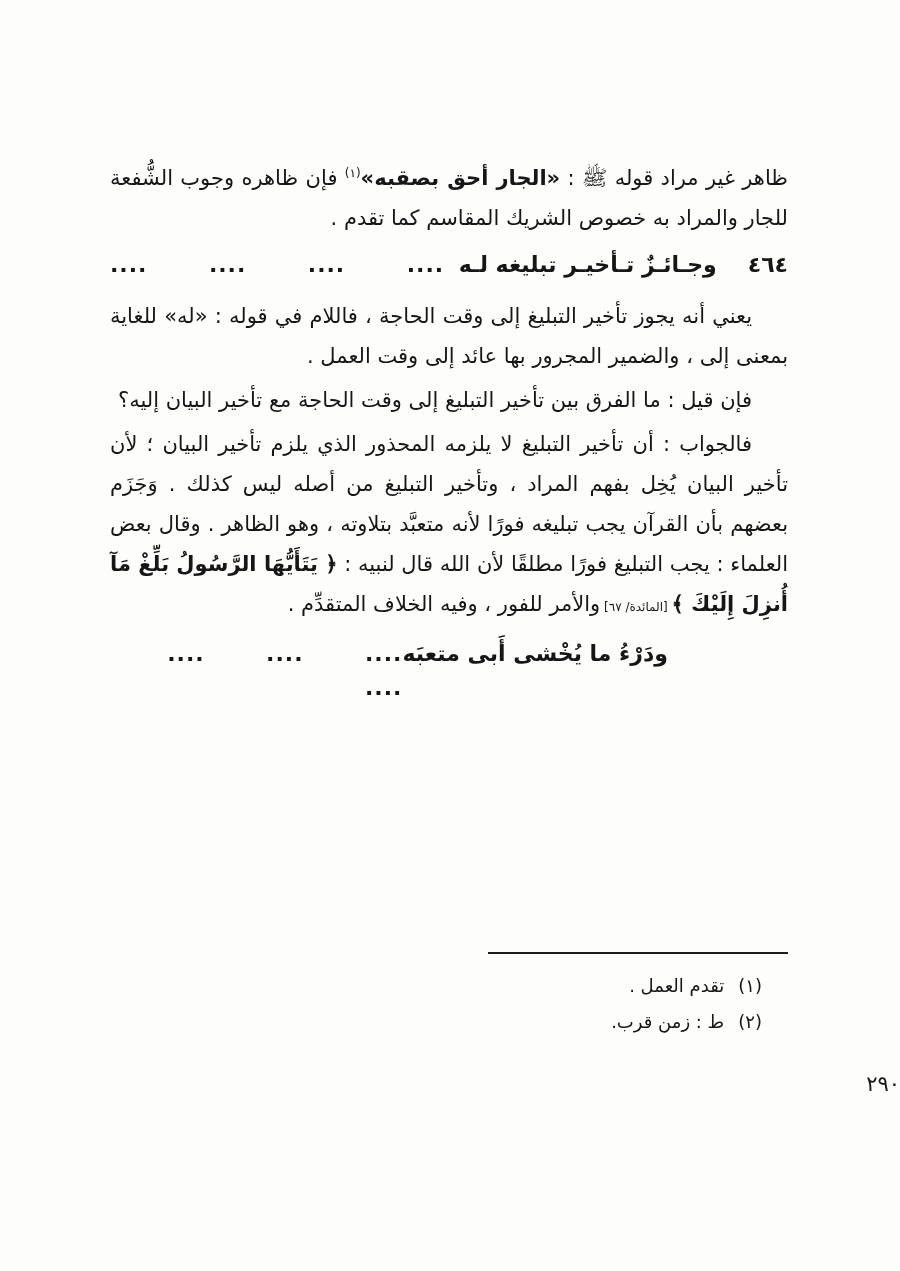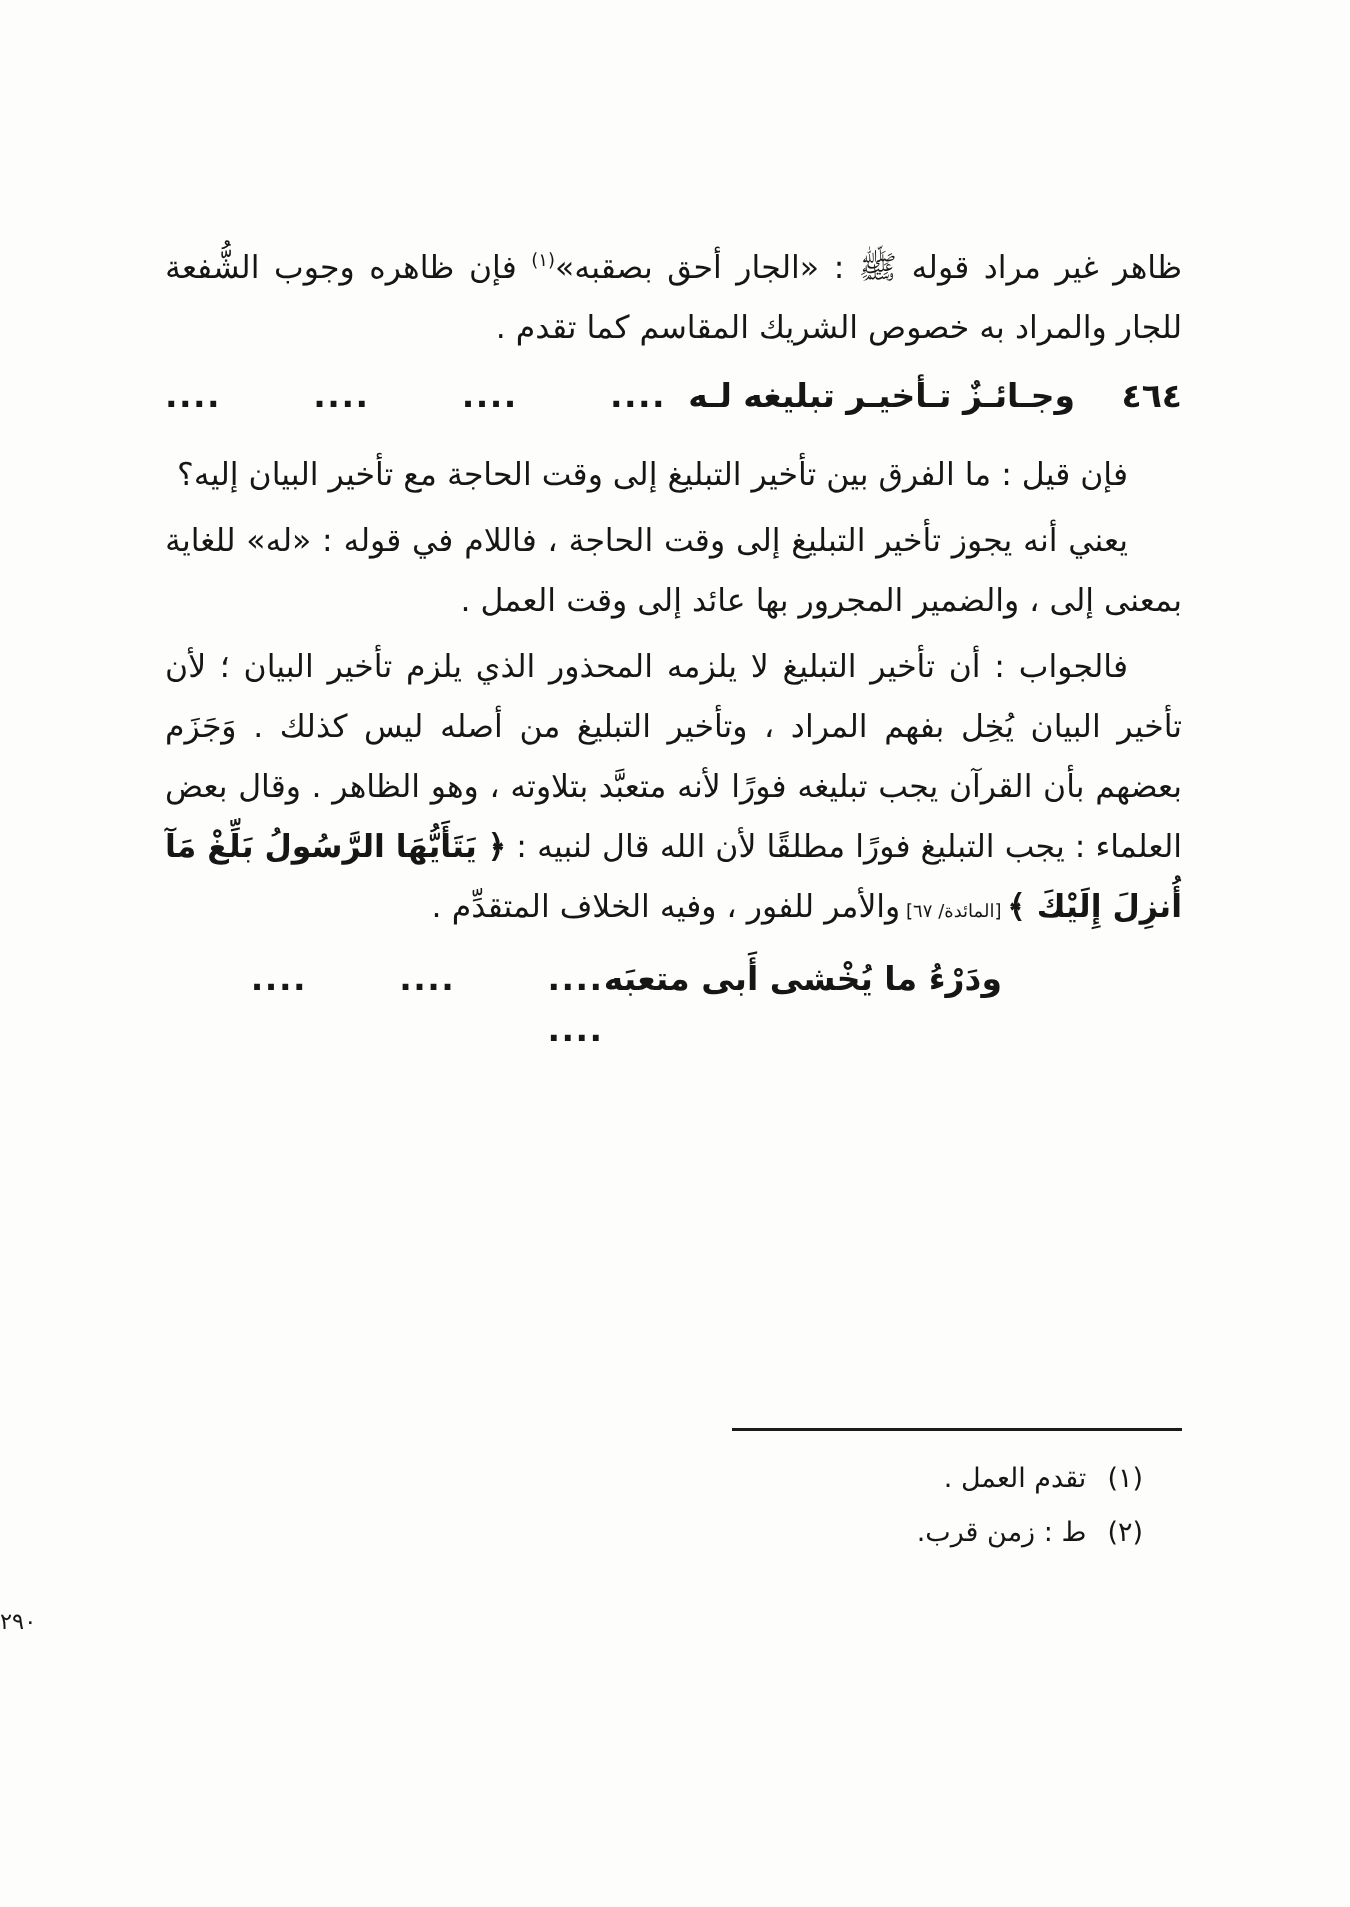--- a/index.html
+++ b/index.html
@@ -24,21 +24,21 @@
     right: 112px;
     width: 678px;
   }
   p.para {
     margin: 0 0 4px 0;
     font-size: 21px;
     line-height: 40px;
     text-align: justify;
   }
   p.para.indent { text-indent: 36px; }
-  .bold { font-weight: normal; }
+  .bold { font-weight: bold; }
   .quran { font-weight: bold; }
   .ayah-ref { font-size: 12px; }
   sup.fnmark {
     font-size: 12px;
     vertical-align: super;
     line-height: 0;
     font-weight: normal;
   }
   .verse {
     display: flex;
@@ -76,42 +76,42 @@
     font-size: 18px;
     line-height: 36px;
     padding-right: 26px;
   }
   .footnote .marker { white-space: nowrap; }
   .page-number {
     position: absolute;
     top: 1072px;
     left: 0;
     width: 100%;
-    text-align: left;
-    font-size: 15px;
+    text-align: right;
+    font-size: 21px;
     letter-spacing: 2px;
   }
 </style>
 </head>
 <body>
 
 <div class="scan-page">
 
   <main class="text-block">
 
     <p class="para"><span>ظاهر غير مراد قوله ﷺ : </span><span class="bold">«الجار أحق بصقبه»</span><sup class="fnmark">(١)</sup><span> فإن ظاهره وجوب الشُّفعة للجار والمراد به خصوص الشريك المقاسم كما تقدم .</span></p>
 
     <div class="verse">
       <span class="hemistich"><span class="verse-num">٤٦٤</span><span>وجـائـزٌ تـأخيـر تبليغه لـه</span></span>
       <span class="dots">.... .... .... ....</span>
     </div>
 
+    <p class="para indent">يعني أنه يجوز تأخير التبليغ إلى وقت الحاجة ، فاللام في قوله : «له» للغاية بمعنى إلى ، والضمير المجرور بها عائد إلى وقت العمل .</p>
+
     <p class="para indent">فإن قيل : ما الفرق بين تأخير التبليغ إلى وقت الحاجة مع تأخير البيان إليه؟</p>
-
-    <p class="para indent">يعني أنه يجوز تأخير التبليغ إلى وقت الحاجة ، فاللام في قوله : «له» للغاية بمعنى إلى ، والضمير المجرور بها عائد إلى وقت العمل .</p>
 
     <p class="para indent"><span>فالجواب : أن تأخير التبليغ لا يلزمه المحذور الذي يلزم تأخير البيان ؛ لأن تأخير البيان يُخِل بفهم المراد ، وتأخير التبليغ من أصله ليس كذلك . وَجَزَم بعضهم بأن القرآن يجب تبليغه فورًا لأنه متعبَّد بتلاوته ، وهو الظاهر . وقال بعض العلماء : يجب التبليغ فورًا مطلقًا لأن الله قال لنبيه : </span><span class="quran">﴿ يَتَأَيُّهَا الرَّسُولُ بَلِّغْ مَآ أُنزِلَ إِلَيْكَ ﴾</span><span class="ayah-ref"> [المائدة/ ٦٧] </span><span>والأمر للفور ، وفيه الخلاف المتقدِّم .</span></p>
 
     <div class="verse verse-2">
       <span class="hemistich">ودَرْءُ ما يُخْشى أَبى متعبَه</span>
       <span class="dots">.... .... .... ....</span>
     </div>
 
 
   </main>

